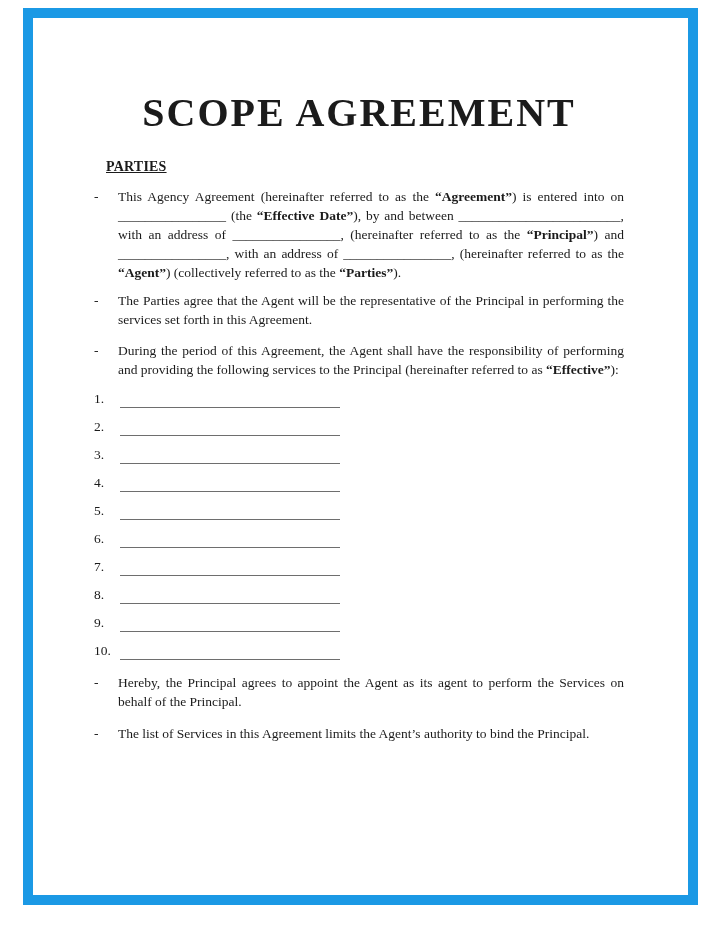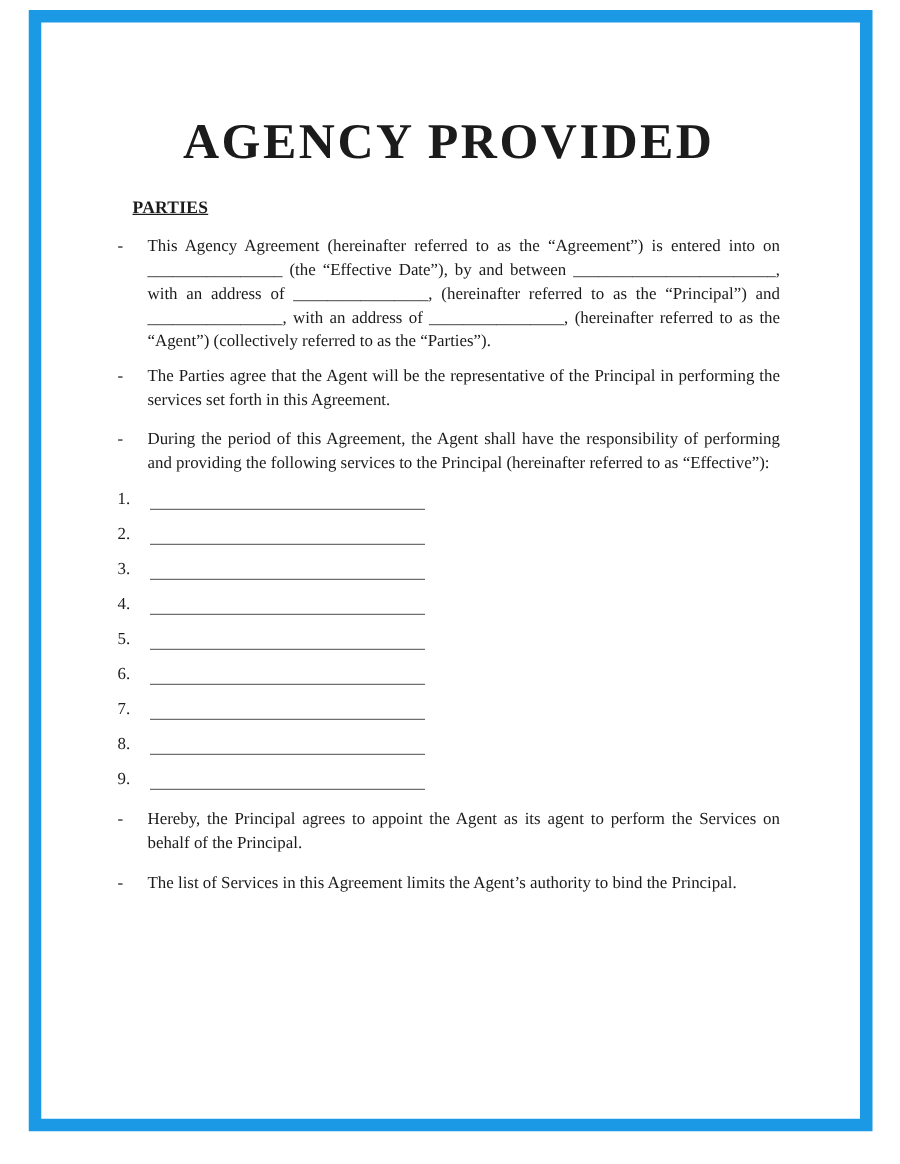--- a/index.html
+++ b/index.html
@@ -49,21 +49,21 @@
   .bullet.b2 { margin-top: 9px; }
   .bullet.b3 { margin-top: 12px; }
   .bullet-marker {
     flex: 0 0 24px;
     text-align: left;
   }
   .bullet-text {
     flex: 1 1 auto;
     text-align: justify;
   }
-  .bullet-text b { font-weight: normal; }
+  .bullet-text b { font-weight: bold; }
   .service-list { margin-top: 10px; }
   .service-row {
     display: flex;
     align-items: flex-end;
     height: 19px;
     margin-bottom: 9px;
     font-size: 13.5px;
     line-height: 19px;
   }
   .service-number { flex: 0 0 26px; }
@@ -73,21 +73,21 @@
     height: 16px;
     border-bottom: 1px solid #6e6e6e;
   }
 </style>
 </head>
 <body>
 
 <div class="page-frame" style="border-color: rgb(27, 153, 229);">
   <div class="content">
 
-    <div class="doc-title">AGENCY PROVIDED</div>
+    <div class="doc-title">SCOPE AGREEMENT</div>
 
     <div class="section-heading">PARTIES</div>
 
     <div class="bullet">
       <span class="bullet-marker">-</span>
       <span class="bullet-text"><span>This Agency Agreement (hereinafter referred to as the </span><b>“Agreement”</b><span>) is entered into on ________________ (the </span><b>“Effective Date”</b><span>), by and between ________________________, with an address of ________________, (hereinafter referred to as the </span><b>“Principal”</b><span>) and ________________, with an address of ________________, (hereinafter referred to as the </span><b>“Agent”</b><span>) (collectively referred to as the </span><b>“Parties”</b><span>).</span></span>
     </div>
 
     <div class="bullet b2">
       <span class="bullet-marker">-</span>
@@ -130,20 +130,24 @@
         <span class="service-blank-line"></span>
       </div>
       <div class="service-row">
         <span class="service-number">8.</span>
         <span class="service-blank-line"></span>
       </div>
       <div class="service-row">
         <span class="service-number">9.</span>
         <span class="service-blank-line"></span>
       </div>
+      <div class="service-row">
+        <span class="service-number">10.</span>
+        <span class="service-blank-line"></span>
+      </div>
     </div>
 
 
     <div class="bullet">
       <span class="bullet-marker">-</span>
       <span class="bullet-text"><span>Hereby, the Principal agrees to appoint the Agent as its agent to perform the Services on behalf of the Principal.</span></span>
     </div>
 
 
     <div class="bullet">

